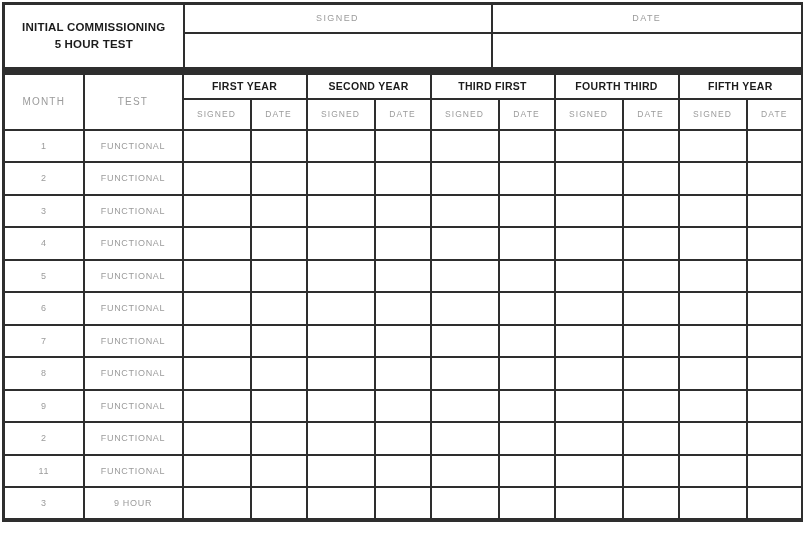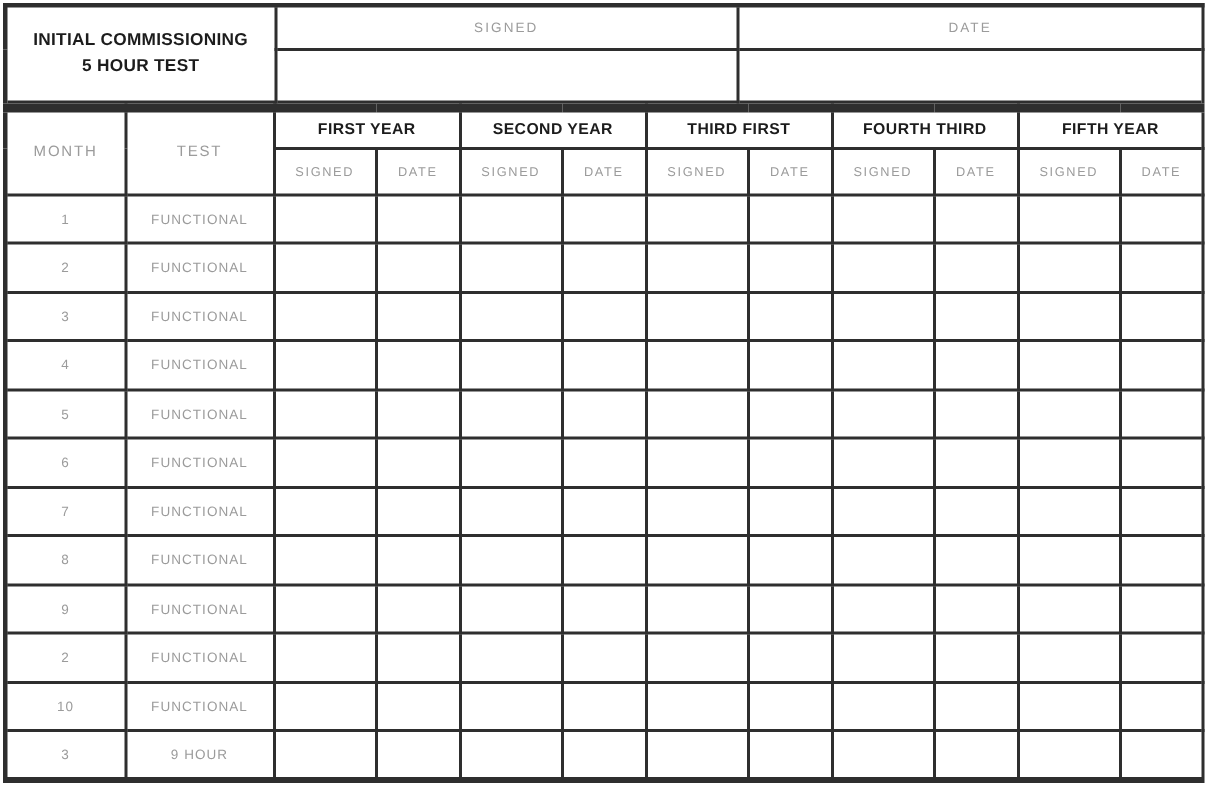--- a/index.html
+++ b/index.html
@@ -291,21 +291,21 @@
         <td></td>
           <td></td>
         <td></td>
           <td></td>
         <td></td>
           <td></td>
         <td></td>
           <td></td>
       </tr>
       <tr class="data-row">
-        <td class="data-txt">10</td>
+        <td class="data-txt">11</td>
         <td class="data-txt">FUNCTIONAL</td>
         <td></td>
           <td></td>
         <td></td>
           <td></td>
         <td></td>
           <td></td>
         <td></td>
           <td></td>
         <td></td>

